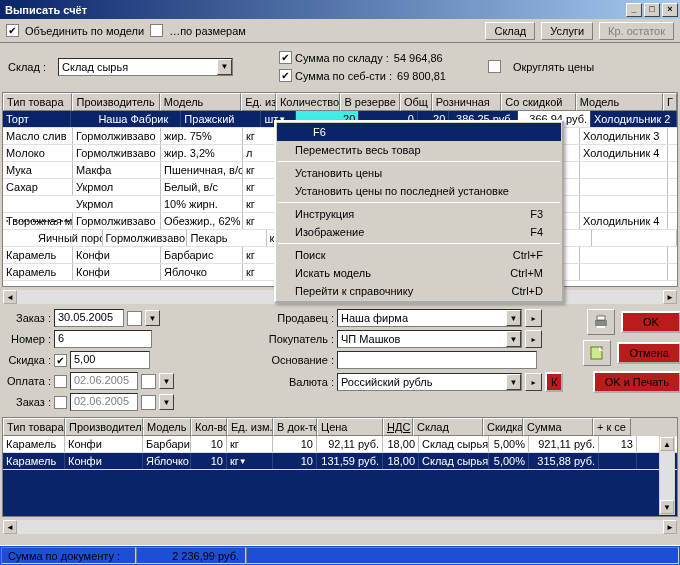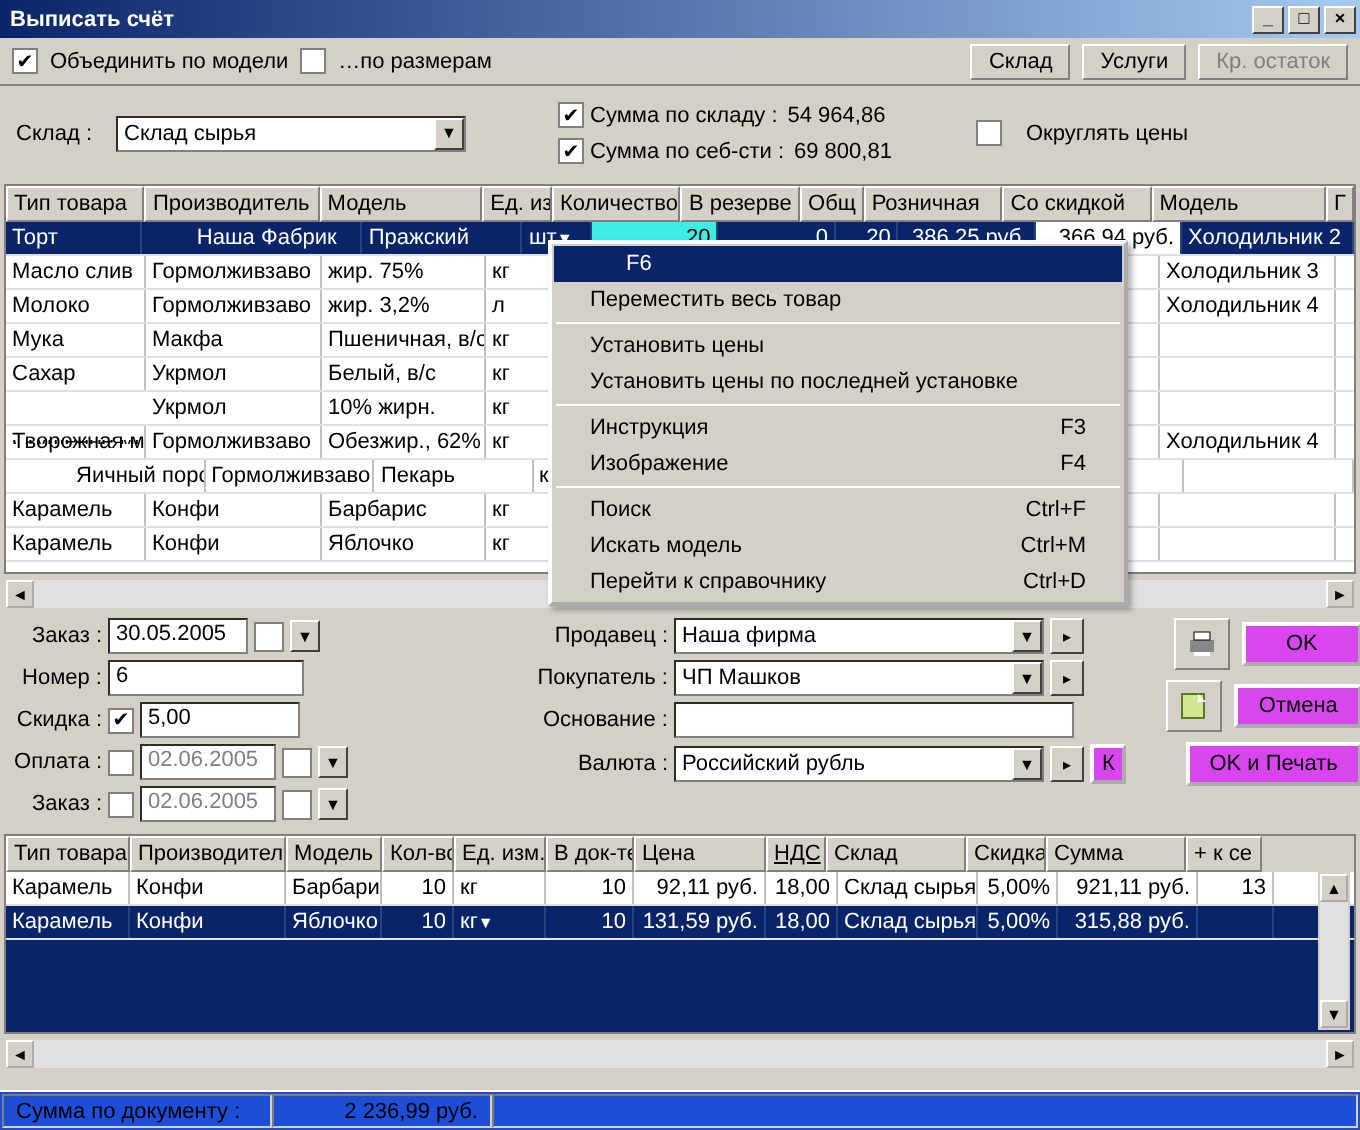--- a/index.html
+++ b/index.html
@@ -26,21 +26,21 @@
 .gc.r{justify-content:flex-end;}
 .selrow{background:#0a246a;color:#fff;}
 .selrow .gc{border-right-color:#2a447a;}
 .ctxmenu{position:absolute;background:#d4d0c8;border:2px outset #fff;box-shadow:2px 2px 3px rgba(0,0,0,0.3);z-index:10;padding:1px;}
 .mi{display:flex;padding:3px 18px 3px 18px;white-space:nowrap;}
 .mi .ml{flex:1;}
 .mi .sc{margin-left:18px;color:#000;}
 .mi.sep{height:1px;background:#808080;border-bottom:1px solid #fff;padding:0;margin:2px 1px;}
 .mi.sel{background:#0a246a;color:#fff;}
 .mi.sel .sc{color:#fff;}
-.btn3d{border:2px outset #fff;background:#d946ef;padding:3px 10px;min-width:60px;text-align:center;}
+.btn3d{border:2px outset #fff;background:#b91c1c;padding:3px 10px;min-width:60px;text-align:center;}
 .iconbtn{border:1px solid #fff;border-right-color:#808080;border-bottom-color:#808080;width:28px;height:26px;background:#d4d0c8;display:flex;align-items:center;justify-content:center;}
 .scrollbar{position:absolute;right:2px;width:16px;background:#e0e0e0;border:1px solid #d4d0c8;}
 .sbtn{width:14px;height:14px;background:#d4d0c8;border:1px outset #fff;display:flex;align-items:center;justify-content:center;font-size:8px;}
 .statusbar{position:absolute;bottom:0;height:20px;left:0;right:0;background:#1d4ed8;border-top:1px solid #fff;display:flex;align-items:center;padding:1px;}
 .statuscell{border:1px inset #d4d0c8;padding:2px 6px;height:17px;display:flex;align-items:center;}
 .form-area{padding:4px 6px;display:flex;gap:20px;}
 .fcol{display:flex;flex-direction:column;gap:3px;}
 .frow{display:flex;align-items:center;gap:3px;}
 .tinyicon{width:15px;height:15px;border:1px solid #808080;background:#fff;display:inline-block;}
 .hsb{height:16px;background:#e0e0e0;display:flex;border:1px solid #d4d0c8;}

